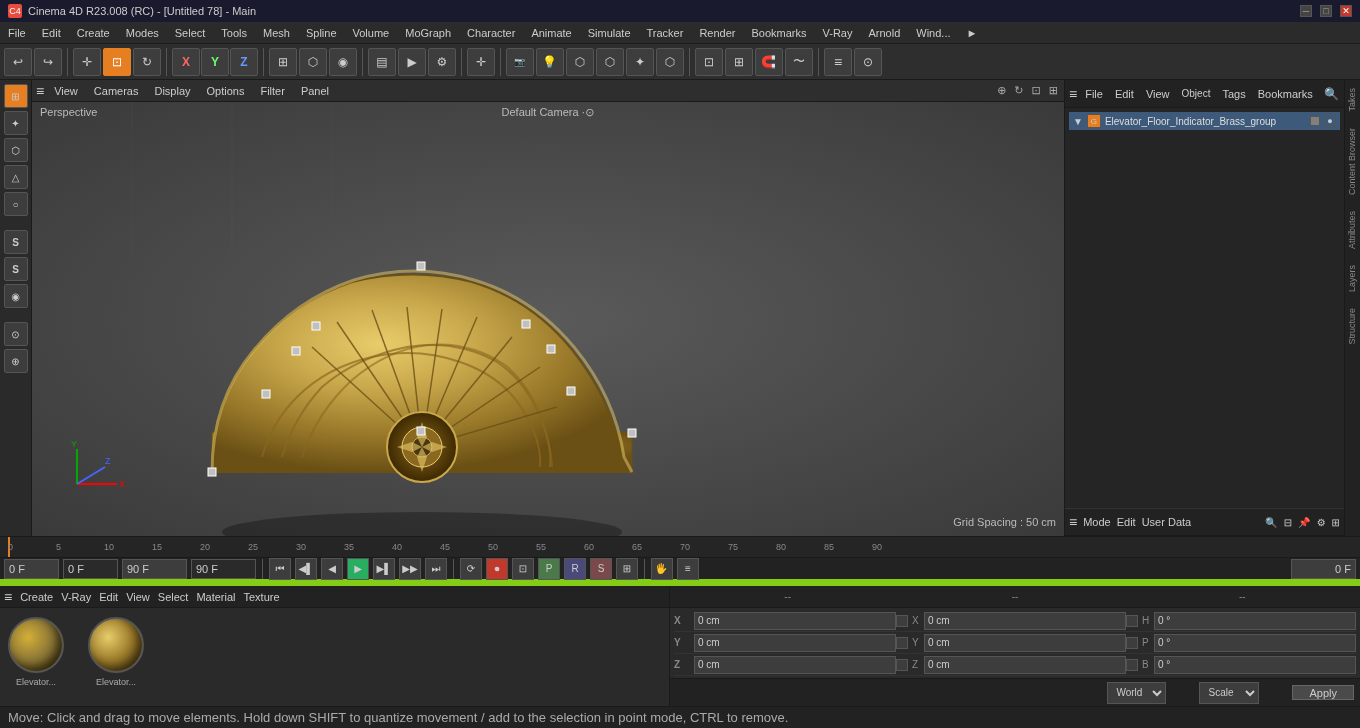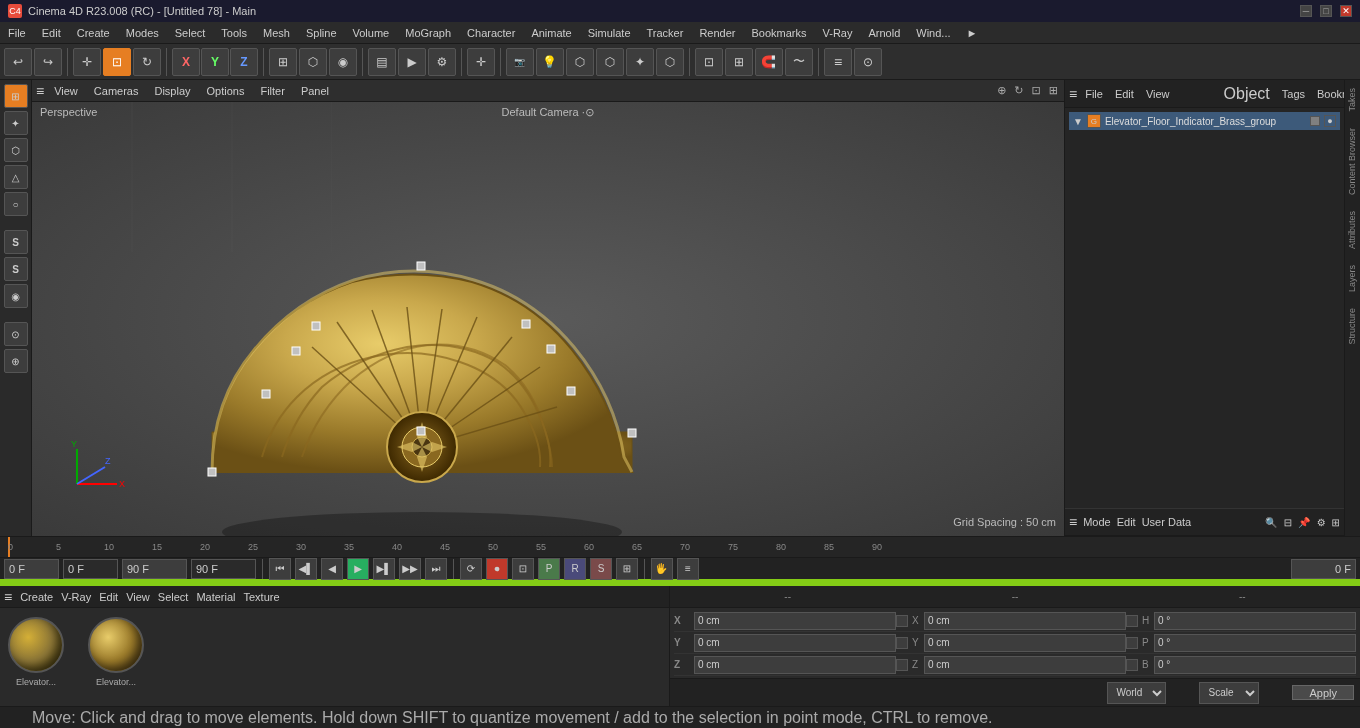--- a/index.html
+++ b/index.html
@@ -84,21 +84,21 @@
     .attr-field { flex: 1; display: flex; align-items: center; gap: 2px; }
     .attr-input { flex: 1; height: 18px; background: #3d3d3d; border: 1px solid #555; color: #ccc; font-size: 10px; padding: 0 3px; }
     .attr-checkbox { width: 12px; height: 12px; background: #3d3d3d; border: 1px solid #555; display: flex; align-items: center; justify-content: center; cursor: pointer; }
     .coord-label { font-size: 10px; color: #888; width: 12px; }
     #attr-footer { height: 28px; background: #222; display: flex; align-items: center; justify-content: flex-end; padding: 0 6px; border-top: 1px solid #1a1a1a; gap: 6px; }
     .attr-dropdown { height: 22px; background: #3d3d3d; border: 1px solid #555; color: #ccc; font-size: 10px; padding: 0 4px; }
     .apply-btn { height: 15px; background: #4a4a4a; border: 1px solid #666; color: #ccc; font-size: 11px; padding: 0 16px; cursor: pointer; }
 
     
     #statusbar { height: 22px; background: #222; display: flex; align-items: center; padding: 0 8px; border-top: 1px solid #1a1a1a; }
-    #status-text { font-size: 16px; color: #aaa; margin-left: 24px; }
+    #status-text { font-size: 13px; color: #aaa; }
 
     
     .grid-canvas { position: absolute; inset: 0; opacity: 0.3; }
     #rp-attr-toolbar { height: 28px; background: #222; display: flex; align-items: center; padding: 0 4px; gap: 6px; border-bottom: 1px solid #1a1a1a; }
   </style>
 </head>
 <body>
 
 <div id="titlebar">
   <div id="titlebar-left">
@@ -328,21 +328,21 @@
       </div>
     </div>
 
     <div id="right-panel">
 
       <div id="right-panel-toolbar" style="display:flex; height:28px; align-items:center; padding:0 4px; gap:4px; background:#222; border-bottom:1px solid #1a1a1a;">
         <span style="font-size:14px;">≡</span>
         <span style="font-size:11px; color:#ccc; cursor:pointer; padding:0 4px;">File</span>
         <span style="font-size:11px; color:#ccc; cursor:pointer; padding:0 4px;">Edit</span>
         <span style="font-size:11px; color:#ccc; cursor:pointer; padding:0 4px;">View</span>
-        <span style="font-size:16px; color:#ccc; cursor:pointer; padding:0 4px;margin-left:42px;">Object</span>
+        <span style="font-size:10px; color:#ccc; cursor:pointer; padding:0 4px;">Object</span>
         <span style="font-size:11px; color:#ccc; cursor:pointer; padding:0 4px;">Tags</span>
         <span style="font-size:11px; color:#ccc; cursor:pointer; padding:0 4px;">Bookmarks</span>
         <div style="flex:1;"></div>
         <span style="font-size:12px;">🔍</span>
         <span style="font-size:12px;">⊟</span>
 
       </div>
 
       <div id="object-tree" style="background:#252525;">
         <div class="obj-item" style="background:#3d5a7a;">

